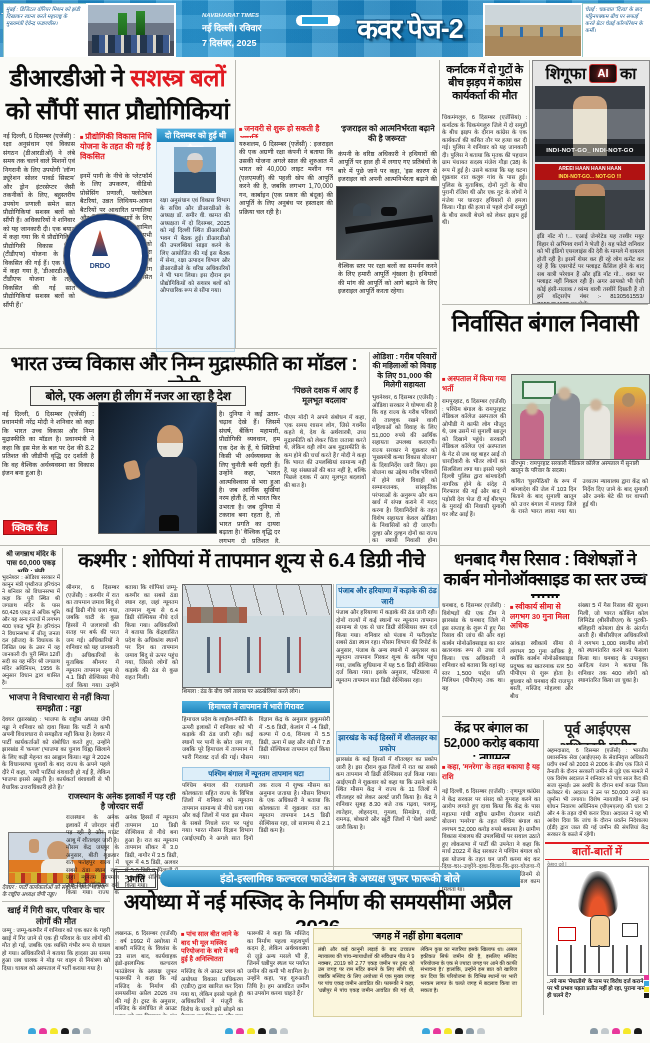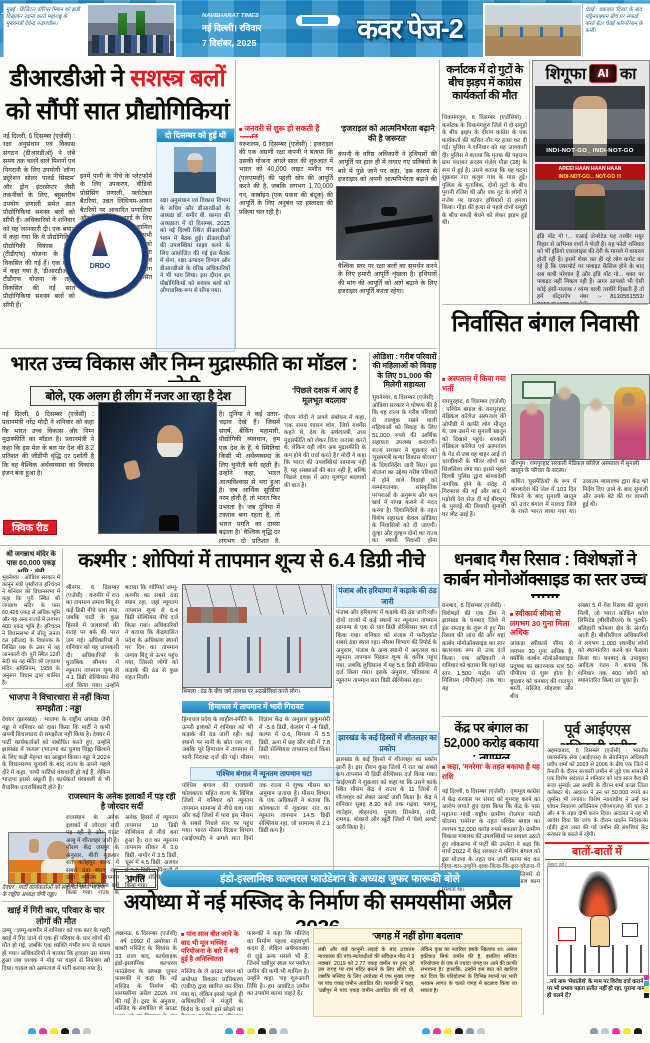--- a/index.html
+++ b/index.html
@@ -61,20 +61,21 @@
          background:linear-gradient(180deg,#cdd6da 0 40%,#b9a27a 40% 60%,#a9885c 60% 100%);">
       <span class="abs" style="left:6px;top:22px;width:84px;height:10px;background:repeating-linear-gradient(90deg,transparent 0 9px,#2e6fae 9px 12px,transparent 12px 20px);"></span>
     </div>
     <div class="abs mcap" style="left:582px;top:3px;width:63px;height:51px;background:#fff;border:1px solid #9cc;padding:2px;font-style:italic;">चेन्नई : चक्रवात 'दित्वा' के बाद पट्टिनपक्कम बीच पर सफाई करते ग्रेटर चेन्नई कॉरपोरेशन के कर्मी।</div>
   </div>
 
   <div class="abs hl" style="left:2px;top:61px;width:231px;height:66px;font-size:24px;line-height:33px;">
     <span>डीआरडीओ ने </span><span class="red">सशस्त्र बलों</span> <span>को सौंपीं सात प्रौद्योगिकियां</span>
   </div>
   <div class="abs bd" style="left:3px;top:132px;width:72px;height:216px;">नई दिल्ली, 6 दिसम्बर (एजेंसी) : रक्षा अनुसंधान एवं विकास संगठन (डीआरडीओ) ने लंबे समय तक चलने वाले मिशनों एवं निगरानी के लिए उपयोगी 'लॉन्ग ड्यूरेशन सोलर पावर्ड सिस्टम' और ड्रोन इंटरसेप्टर जैसी तकनीकों के लिए, बहुस्तरीय उपयोग प्रणाली समेत सात प्रौद्योगिकियां सशस्त्र बलों को सौंपी हैं। अधिकारियों ने शनिवार को यह जानकारी दी। एक बयान में कहा गया कि ये प्रौद्योगिकियां प्रौद्योगिकी विकास निधि (टीडीएफ) योजना के तहत विकसित की गई हैं। एक बयान में कहा गया है, 'डीआरडीओ ने टीडीएफ योजना के तहत विकसित की गई सात प्रौद्योगिकियां सशस्त्र बलों को सौंपी हैं।'</div>
+  <div class="abs kick" style="left:80px;top:132px;width:72px;height:38px;font-size:8px;">प्रौद्योगिकी विकास निधि योजना के तहत की गई है विकसित</div>
   <div class="abs bd" style="left:80px;top:172px;width:72px;height:176px;">इनमें पानी के नीचे के प्लेटफॉर्म के लिए उपकरण, वीडियो प्रोसेसिंग प्रणाली, फ्लोटेबल बैटरियां, उन्नत लिथियम-आयन बैटरियों पर आधारित प्रणालियां और निगरानी उपकरणों के लिए विशेष आपूर्ति प्रणालियां शामिल हैं। मंत्रालय ने कहा कि इन सभी प्रौद्योगिकियों/उत्पादों को भारतीय रक्षा उद्योग द्वारा डीआरडीओ के विशेषज्ञों एवं वरिष्ठ सेवाओं के स्पष्ट सहयोग एवं मार्गदर्शन के साथ विकसित किया गया है।</div>
   <div class="abs" style="left:156px;top:128px;width:77px;height:222px;background:#eaf4fb;border:1px solid #bcd9ec;">
     <div class="bluebar" style="height:13px;font-size:8px;line-height:13px;">दो दिसम्बर को हुई थी बैठक</div>
     <div class="photo" style="left:17px;top:18px;width:42px;height:46px;background:linear-gradient(180deg,#7aa7c8 0 55%,#33506b 55% 100%);">
       <span class="abs" style="left:13px;top:8px;width:16px;height:18px;border-radius:50%;background:#caa27f;"></span>
       <span class="abs" style="left:13px;top:6px;width:16px;height:7px;border-radius:8px 8px 0 0;background:#d8d8d8;"></span>
     </div>
     <div class="bd2" style="position:absolute;left:3px;top:68px;width:70px;height:150px;">रक्षा अनुसंधान एवं विकास विभाग के सचिव और डीआरडीओ के अध्यक्ष डॉ. समीर वी. कामत की अध्यक्षता में दो दिसम्बर, 2025 को नई दिल्ली स्थित डीआरडीओ भवन में बैठक हुई। डीआरडीओ की उपलब्धियां साझा करने के लिए आयोजित की गई इस बैठक में सेना, रक्षा उत्पादन विभाग और डीआरडीओ के वरिष्ठ अधिकारियों ने भी भाग लिया। इस दौरान इन प्रौद्योगिकियों को सशस्त्र बलों को औपचारिक रूप से सौंपा गया।</div>
   </div>
   <div class="abs" style="left:64px;top:214px;width:72px;height:72px;border-radius:50%;background:#fff;border:6px solid #1b3e7a;box-shadow:0 0 0 1px #888;">
@@ -189,31 +190,31 @@
   <div class="abs bd2 cols2" style="left:66px;top:814px;width:112px;height:88px;">राजस्थान के अनेक इलाकों में जोरदार सर्दी पड़ रही है और माउंट आबू में शीतलहर जारी है। मौसम केंद्र जयपुर के अनुसार, बीती शुक्रवार रात फतेहपुर राज्य में सबसे ठंडा स्थान रहा, जहां न्यूनतम तापमान 2.3 डिग्री सेल्सियस दर्ज किया गया। राज्य के अनेक हिस्सों में न्यूनतम तापमान 10 डिग्री सेल्सियस से नीचे बना हुआ है। रात का न्यूनतम तापमान सीकर में 3.0 डिग्री, नागौर में 3.5 डिग्री, चूरू में 4.5 डिग्री, अलवर में 5.0 डिग्री व पिलानी में 5.6 डिग्री सेल्सियस दर्ज किया गया।</div>
   <div class="photo" style="left:182px;top:584px;width:148px;height:102px;border:1px solid #666;
        background:linear-gradient(180deg,#d8dee2 0 30%,#cdd9de 30% 100%);">
     <span class="abs" style="left:0;top:0;width:148px;height:30px;background:repeating-linear-gradient(75deg,transparent 0 9px,#55504a 9px 10px,transparent 10px 22px);opacity:.6;"></span>
     <span class="abs" style="left:4px;top:22px;width:60px;height:16px;background:repeating-linear-gradient(90deg,#a85f4a 0 14px,#8a7f72 14px 26px);"></span>
     <span class="abs" style="left:10px;top:52px;width:128px;height:36px;background:repeating-linear-gradient(90deg,transparent 0 14px,#35465c 14px 17px,transparent 17px 26px,#a33 26px 28px,transparent 28px 40px);opacity:.8;"></span>
   </div>
   <div class="abs cap" style="left:182px;top:688px;width:148px;height:11px;">शिमला : ठंड के बीच जमे तालाब पर अठखेलियां करते लोग।</div>
   <div class="bluebar abs" style="left:182px;top:701px;width:148px;height:12px;font-size:7.6px;line-height:12px;">हिमाचल में तापमान में भारी गिरावट</div>
   <div class="abs bd2 cols2" style="left:182px;top:716px;width:148px;height:48px;">हिमाचल प्रदेश के लाहौल-स्पीति के ऊपरी इलाकों में शनिवार को भी कड़ाके की ठंड जारी रही। कई स्थानों पर पानी के स्रोत जम गए, जबकि पूरे हिमाचल में तापमान में भारी गिरावट दर्ज की गई। मौसम विज्ञान केंद्र के अनुसार कुकुमसेरी में -5.6 डिग्री, केलांग में -4 डिग्री, कल्पा में 0.6, शिमला में 5.5 डिग्री, ऊना में छह और मंडी में 7.8 डिग्री सेल्सियस तापमान दर्ज किया गया।</div>
-  <div class="bluebox abs" style="left:190px;top:767px;width:146px;height:12px;font-size:7.2px;line-height:12px;">पश्चिम बंगाल में न्यूनतम तापमान घटा</div>
+  <div class="bluebox abs" style="left:182px;top:767px;width:146px;height:12px;font-size:7.2px;line-height:12px;">पश्चिम बंगाल में न्यूनतम तापमान घटा</div>
   <div class="abs bd2 cols2" style="left:182px;top:782px;width:148px;height:120px;">पश्चिम बंगाल की राजधानी कोलकाता सहित राज्य के विभिन्न जिलों में शनिवार को न्यूनतम तापमान सामान्य से नीचे चला गया और कई जिलों में पारा इस मौसम के सबसे निचले स्तर पर पहुंच गया। भारत मौसम विज्ञान विभाग (आईएमडी) ने अगले सात दिनों तक राज्य में शुष्क मौसम का अनुमान जताया है। मौसम विभाग के एक अधिकारी ने बताया कि कोलकाता में शुक्रवार रात का न्यूनतम तापमान 14.5 डिग्री सेल्सियस रहा, जो सामान्य से 2.1 डिग्री कम है।</div>
   <div class="vline" style="left:333px;top:584px;height:319px;"></div>
   <div class="bluebox abs" style="left:336px;top:584px;width:101px;height:22px;font-size:7.4px;line-height:11px;">पंजाब और हरियाणा में कड़ाके की ठंड जारी</div>
   <div class="abs bd2" style="left:336px;top:609px;width:101px;height:118px;">पंजाब और हरियाणा में कड़ाके की ठंड जारी रही। दोनों राज्यों में कई स्थानों पर न्यूनतम तापमान सामान्य से एक से चार डिग्री सेल्सियस कम दर्ज किया गया। शनिवार को पंजाब में फरीदकोट सबसे ठंडा स्थान रहा। मौसम विभाग की रिपोर्ट के अनुसार, पंजाब के अन्य स्थानों में अमृतसर का न्यूनतम तापमान गिरकर शून्य के करीब पहुंच गया, जबकि लुधियाना में यह 5.6 डिग्री सेल्सियस दर्ज किया गया। इसके अनुसार, पटियाला में न्यूनतम तापमान सात डिग्री सेल्सियस रहा।</div>
   <div class="bluebox abs" style="left:336px;top:731px;width:101px;height:22px;font-size:7.4px;line-height:11px;">झारखंड के कई हिस्सों में शीतलहर का प्रकोप</div>
   <div class="abs bd2" style="left:336px;top:756px;width:101px;height:146px;">झारखंड के कई हिस्सों में शीतलहर का प्रकोप जारी है। इस दौरान कुछ जिलों में रात का सबसे कम तापमान नौ डिग्री सेल्सियस दर्ज किया गया। आईएमडी ने शुक्रवार को कहा था कि उसने कांके स्थित मौसम केंद्र ने राज्य के 11 जिलों में शीतलहर को लेकर अलर्ट जारी किया है। केंद्र ने शनिवार सुबह 8.30 बजे तक गढ़वा, पलामू, लातेहार, लोहरदगा, गुमला, सिमडेगा, रांची, रामगढ़, बोकारो और खूंटी जिलों में 'येलो अलर्ट' जारी किया है।</div>
 
   <div class="abs hl" style="left:442px;top:550px;width:206px;height:48px;font-size:17px;">धनबाद गैस रिसाव : विशेषज्ञों ने कार्बन मोनोऑक्साइड का स्तर उच्च पाया</div>
   <div class="abs bd2" style="left:442px;top:602px;width:63px;height:112px;">धनबाद, 6 दिसम्बर (एजेंसी) : विशेषज्ञों की एक टीम ने झारखंड के धनबाद जिले में इस सप्ताह के शुरू में हुए गैस रिसाव की जांच की और वहां कार्बन मोनोऑक्साइड का स्तर खतरनाक रूप से उच्च दर्ज किया। एक अधिकारी ने शनिवार को बताया कि वहां यह स्तर 1,500 पार्ट्स प्रति मिलियन (पीपीएम) तक था। यह</div>
-  <div class="abs kick" style="left:510px;top:602px;width:63px;height:36px;font-size:7.8px;margin-top:7px;">स्वीकार्य सीमा से लगभग 30 गुना मिला अधिक</div>
+  <div class="abs kick" style="left:510px;top:602px;width:63px;height:36px;font-size:7.8px;">स्वीकार्य सीमा से लगभग 30 गुना मिला अधिक</div>
   <div class="abs bd2" style="left:510px;top:640px;width:63px;height:74px;">आंकड़ा स्वीकार्य सीमा से लगभग 30 गुना अधिक है, क्योंकि कार्बन मोनोऑक्साइड प्रदूषक का खतरनाक स्तर 50 पीपीएम से शुरू होता है। बुधवार को धनबाद की राजपूत बस्ती, मस्जिद मोहल्ला और बीच</div>
   <div class="abs bd2" style="left:578px;top:602px;width:70px;height:112px;">संख्या 5 में गैस रिसाव की सूचना मिली, जो भारत कोकिंग कोल लिमिटेड (बीसीसीएल) के पुटकी-बलिहारी कोयला क्षेत्र के अंतर्गत आती हैं। बीसीसीएल अधिकारियों ने लगभग 1,000 स्थानीय लोगों को स्थानांतरित करने का फैसला किया था। धनबाद के उपायुक्त आदित्य रंजन ने बताया कि शनिवार तक 400 लोगों को स्थानांतरित किया जा चुका है।</div>
   <div class="hline" style="left:442px;top:716px;width:206px;"></div>
 
   <div class="abs hl" style="left:442px;top:721px;width:98px;height:38px;font-size:12.5px;">केंद्र पर बंगाल का 52,000 करोड़ बकाया : तृणमूल</div>
   <div class="abs kick" style="left:442px;top:762px;width:98px;height:24px;font-size:7.2px;">कहा, 'मनरेगा' के तहत बकाया है यह राशि</div>
   <div class="abs bd2" style="left:442px;top:788px;width:98px;height:112px;">नई दिल्ली, 6 दिसम्बर (एजेंसी) : तृणमूल कांग्रेस ने केंद्र सरकार पर संसद को गुमराह करने का आरोप लगाते हुए दावा किया कि केंद्र के पास महात्मा गांधी राष्ट्रीय ग्रामीण रोजगार गारंटी योजना 'मनरेगा' के तहत पश्चिम बंगाल का लगभग 52,000 करोड़ रुपये बकाया है। ग्रामीण विकास मंत्रालय की उपलब्धियों पर सवाल उठाते हुए लोकसभा में पार्टी की उपनेता ने कहा कि मार्च 2022 में केंद्र सरकार ने पश्चिम बंगाल को इस योजना के तहत धन जारी करना बंद कर दिया था। उन्होंने दावा किया कि इस योजना में 1.37 करोड़ पंजीकृत श्रमिक हैं, जिनमें से लगभग 70 लाख श्रमिकों को हर साल काम मिलता था।</div>
   <div class="vline" style="left:543px;top:720px;height:295px;"></div>
 
   <div class="abs qt" style="left:547px;top:721px;width:101px;height:24px;font-size:14px;">पूर्व आईएएस अधिकारी प्रदीप शर्मा को पांच साल की कैद</div>

